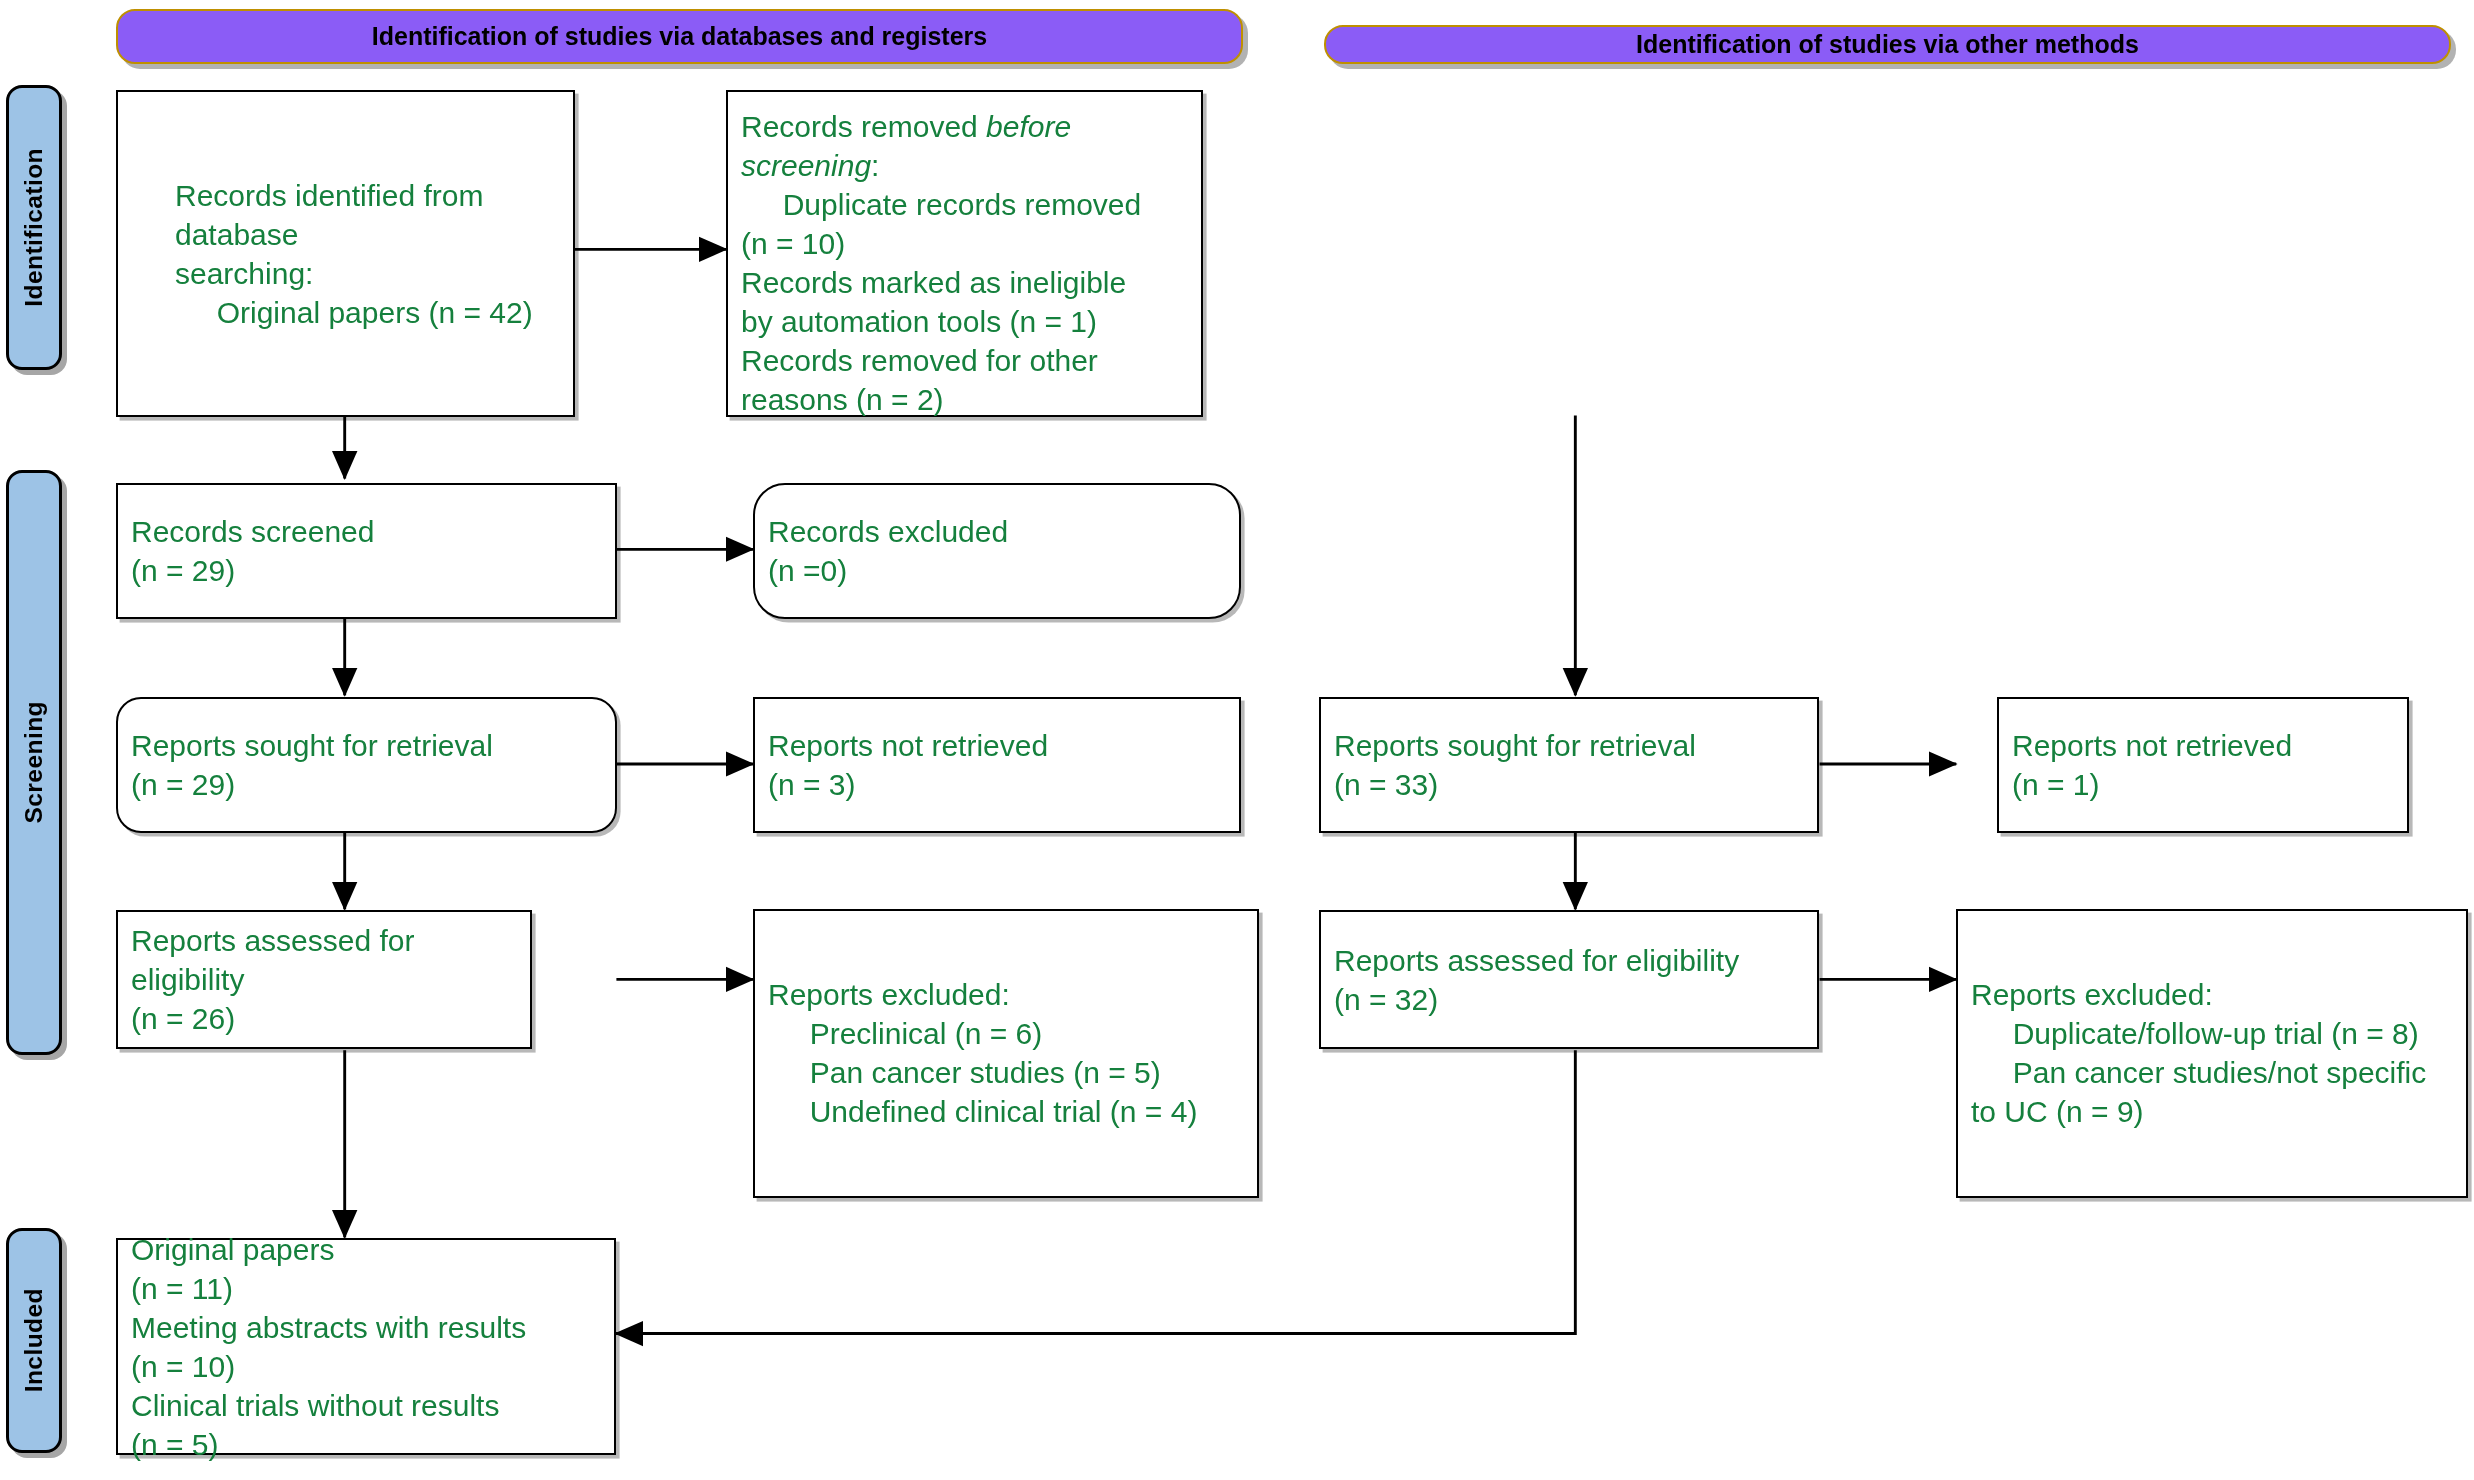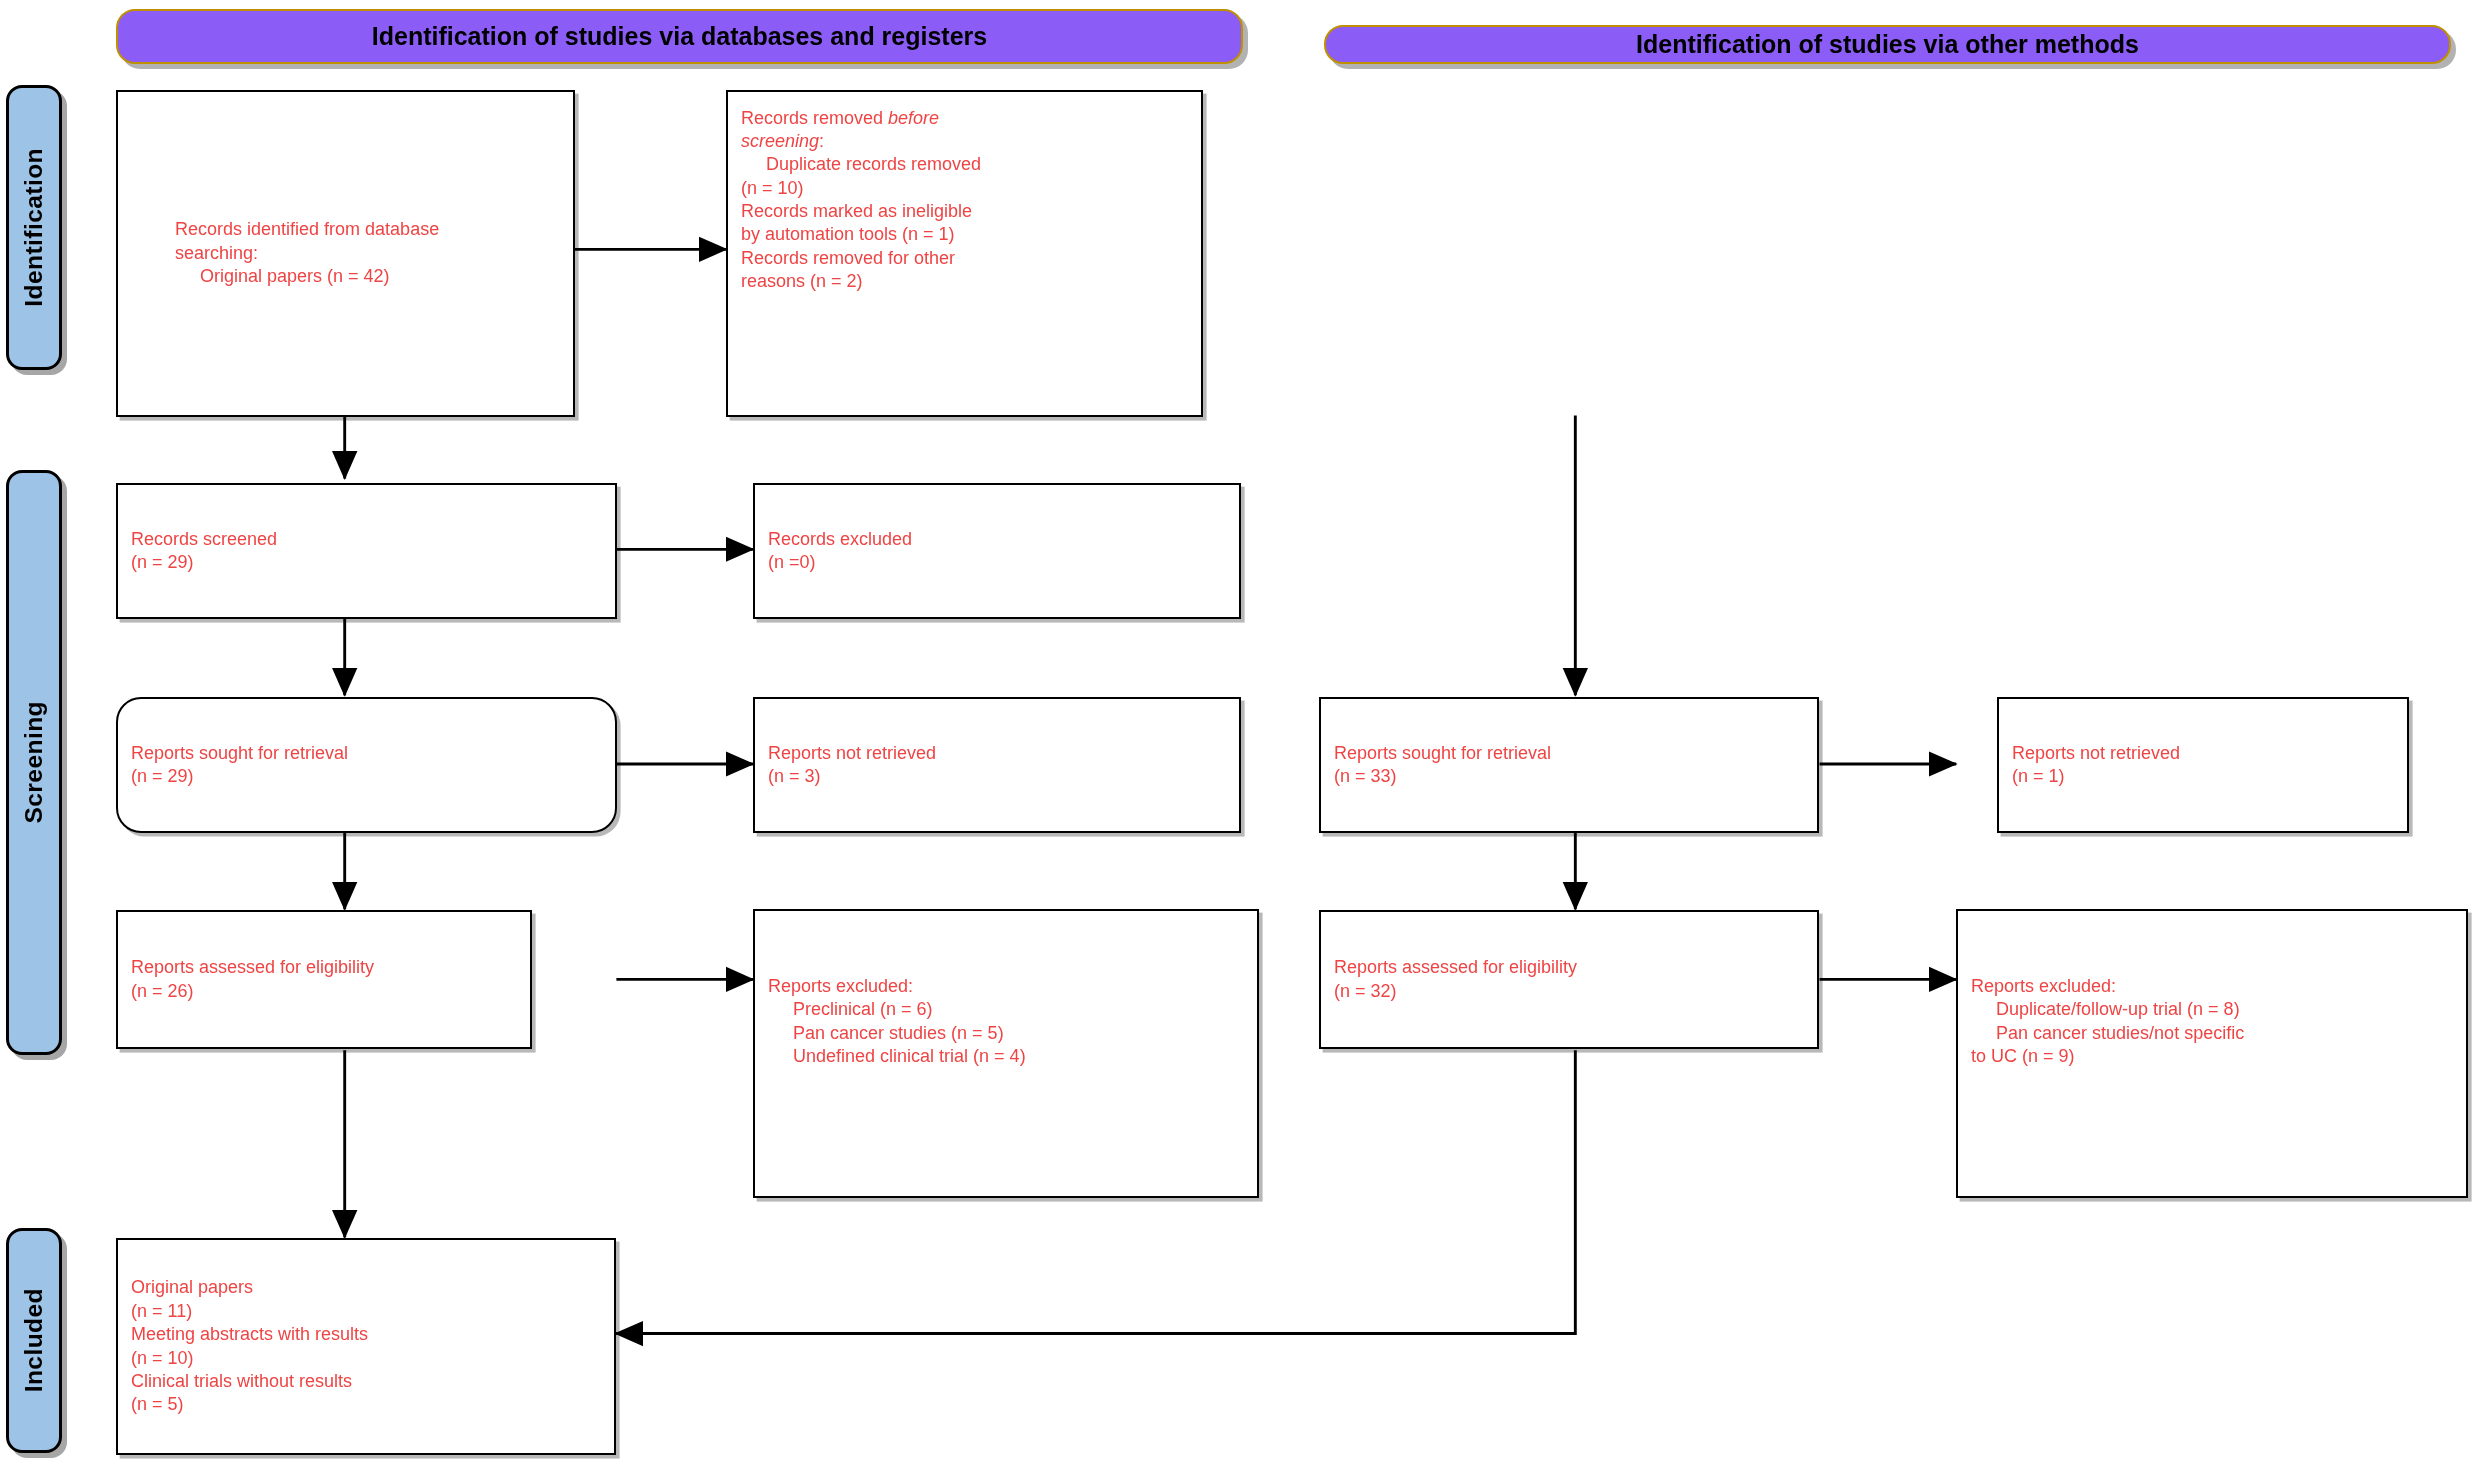--- a/index.html
+++ b/index.html
@@ -68,23 +68,23 @@
   .node {
     position: absolute;
     background: #ffffff;
     border: 2.2px solid #000000;
     box-sizing: border-box;
     box-shadow: 3.6px 3.6px 0 rgba(0,0,0,0.28);
     display: flex;
     align-items: center;
   }
   .node-text {
-    font-size: 18px;
+    font-size: 30px;
     line-height: 1.30;
-    color: #ef4444;
+    color: #15803d;
     padding: 0 11.6px 0 13px;
     white-space: pre-wrap;
     width: 100%;
   }
   .node-text .ital { font-style: italic; }
 </style>
 </head>
 <body>
 
 <div id="diagram-root">
@@ -161,21 +161,21 @@
 by automation tools (n = 1)
 Records removed for other
 reasons (n = 2)</span></div>
   </div>
 
   <div class="node" style="left:116px; top:483px; width:501px; height:136px;">
     <div class="node-text"><span>Records screened</span>
 <span>(n = 29)</span></div>
   </div>
 
-  <div class="node" style="left:753px; top:483px; width:488px; height:136px;">
+  <div class="node" style="left:753px; top:483px; width:488px; height:136px;border-radius:32px;">
     <div class="node-text"><span>Records excluded</span>
 <span>(n =0)</span></div>
   </div>
 
   <div class="node" style="left:116px; top:697px; width:501px; height:136px;border-radius:25px;">
     <div class="node-text"><span>Reports sought for retrieval</span>
 <span>(n = 29)</span></div>
   </div>
 
   <div class="node" style="left:753px; top:697px; width:488px; height:136px;">

